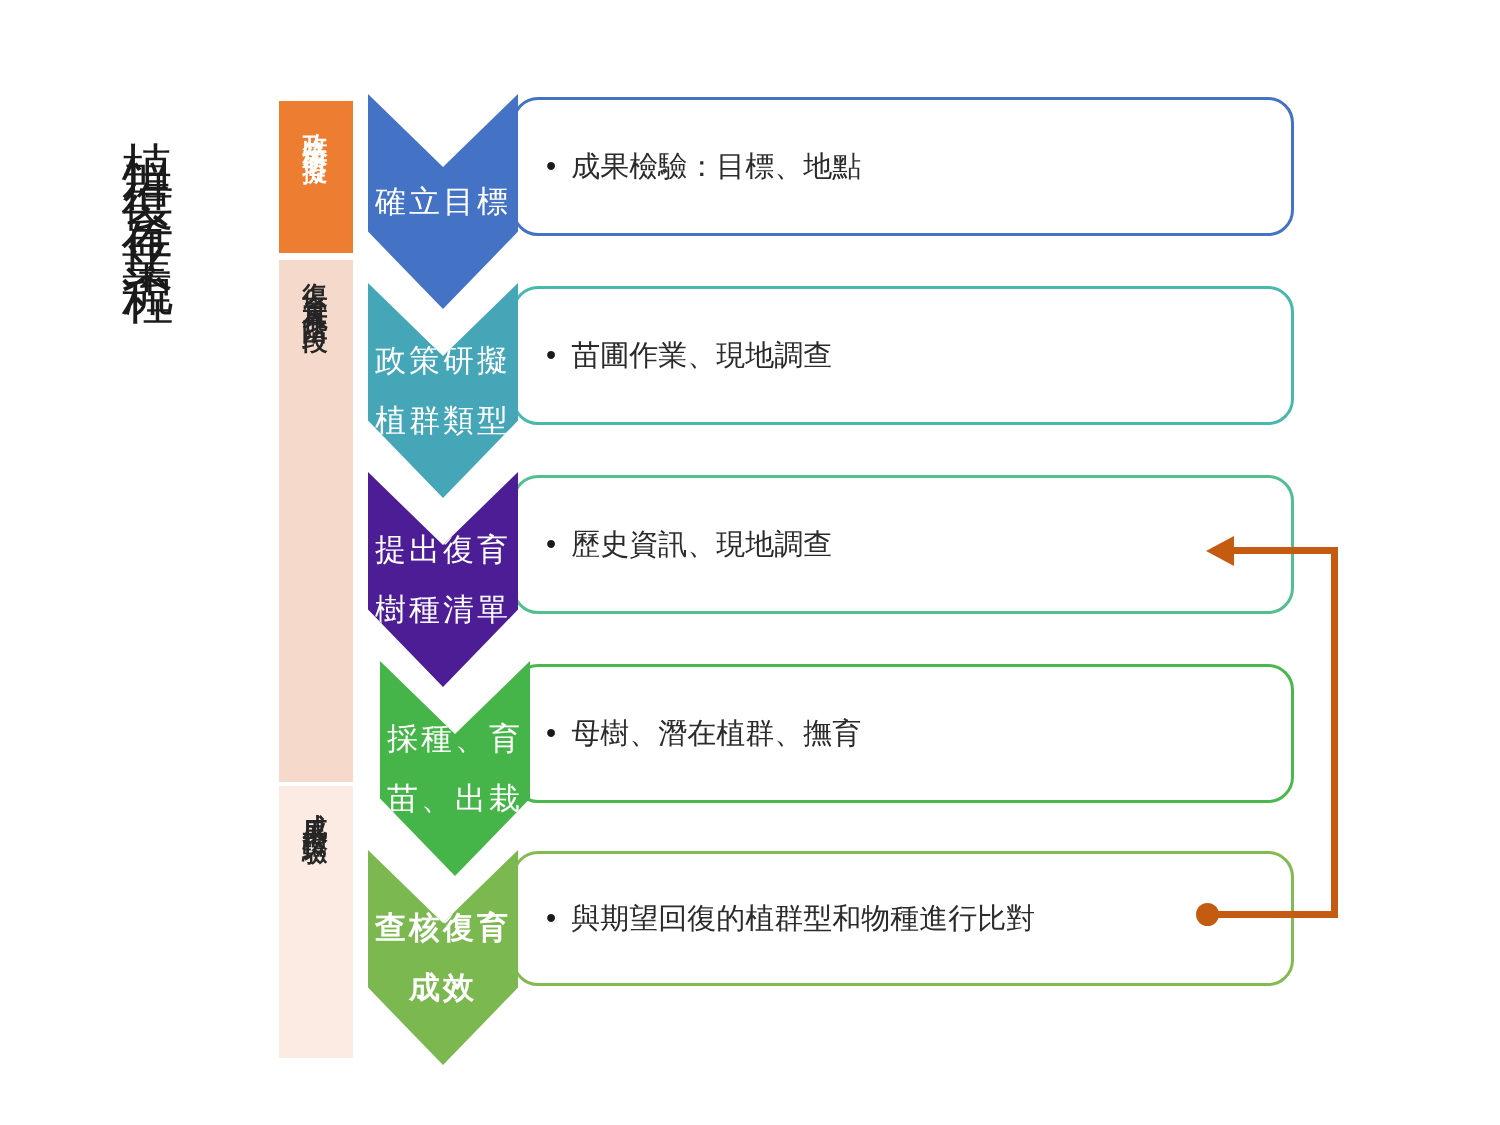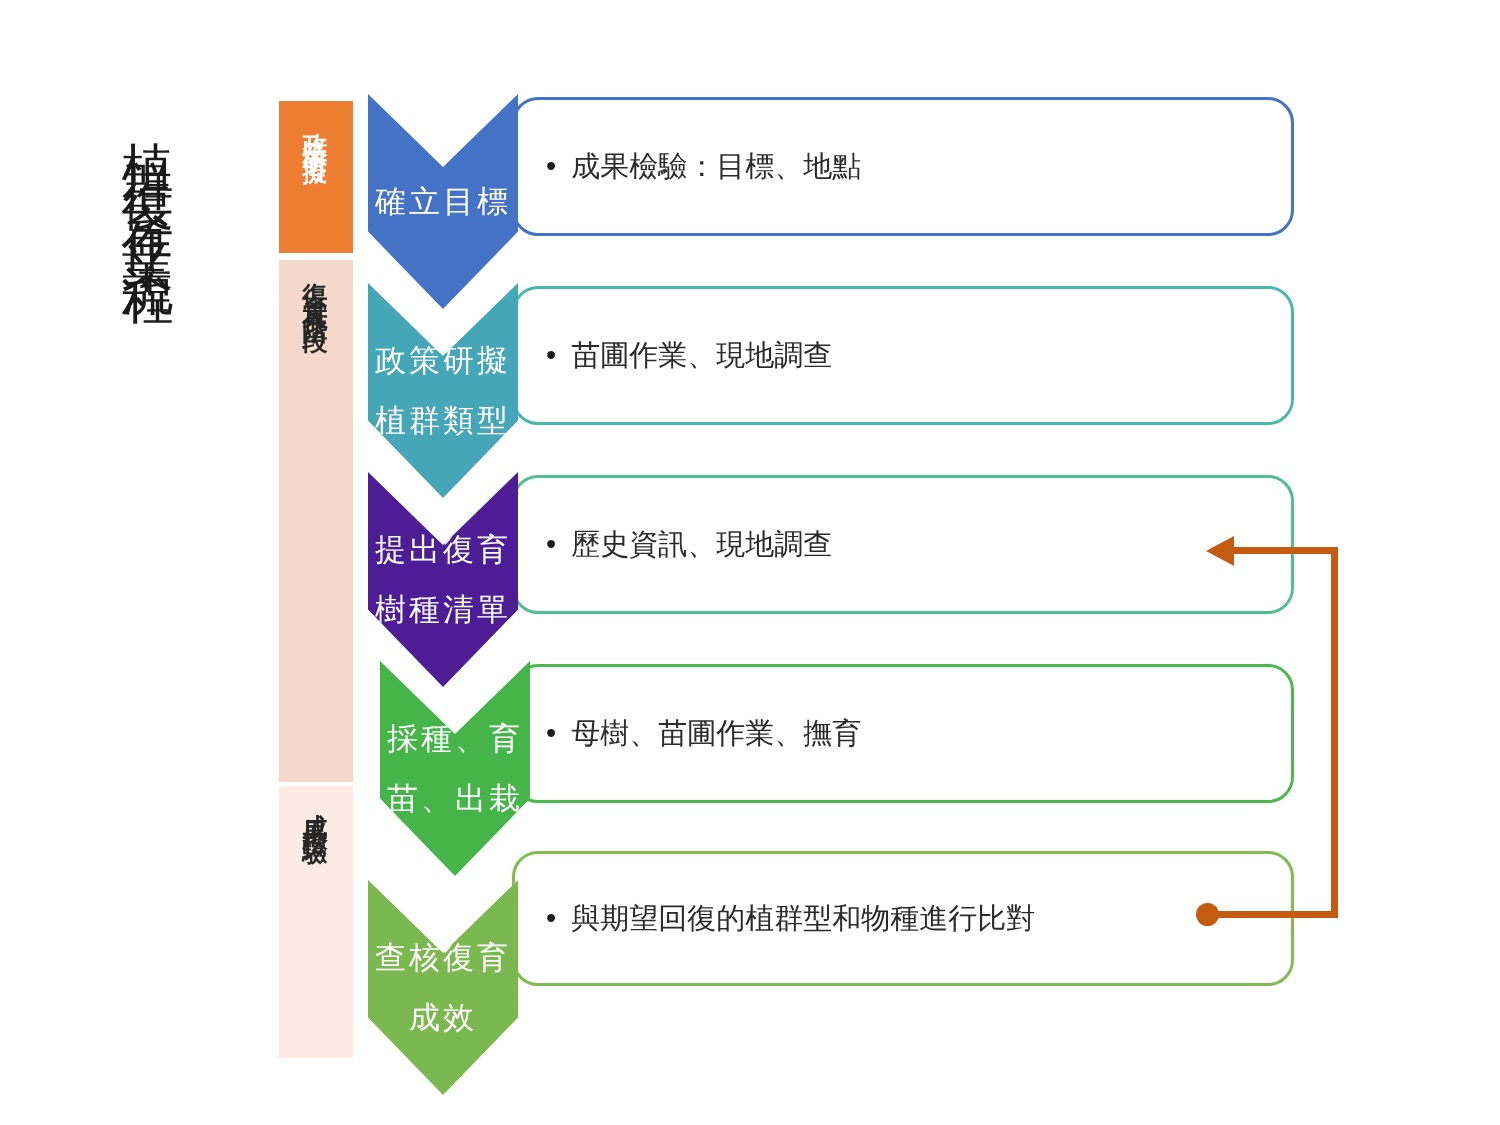--- a/index.html
+++ b/index.html
@@ -68,21 +68,21 @@
     font-size: 31px;
     line-height: 60px;
     letter-spacing: 3px;
     text-align: center;
     white-space: pre-line;
   }
   .step-0 .chevron { top: 94px; }
   .step-1 .chevron { top: 283px; }
   .step-2 .chevron { top: 472px; }
   .step-3 .chevron { top: 661px; }
-  .step-4 .chevron { top: 880px; }
+  .step-4 .chevron { top: 850px; font-weight: bold; }
 
   
   .detail-box {
     position: absolute;
     left: 512px;
     width: 782px;
     height: 139px;
     background: #ffffff;
     border: 3px solid #888888;
     border-radius: 26px;
@@ -180,21 +180,21 @@
     <div class="chevron" style="background-color: #4c1d95;">
       <div class="chevron-label">提出復育
 樹種清單</div>
     </div>
   </div>
 
   <div class="step step-3">
     <div class="detail-box" style="border-color: rgb(75, 184, 77);">
       <div class="detail-line">
         <span class="bullet-glyph">•</span>
-        <span>母樹、苗圃作業、撫育</span>
+        <span>母樹、潛在植群、撫育</span>
       </div>
     </div>
     <div class="chevron" style="background-color: rgb(69, 181, 73); margin-left: 12px;">
       <div class="chevron-label">採種、育
 苗、出栽</div>
     </div>
   </div>
 
   <div class="step step-4">
     <div class="detail-box" style="border-color: rgb(131, 187, 81);">

